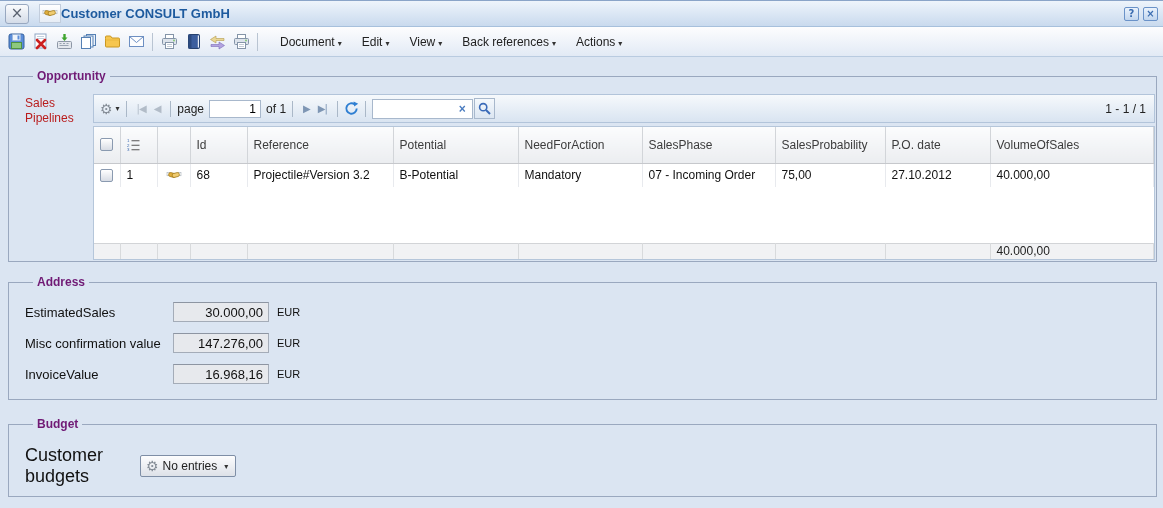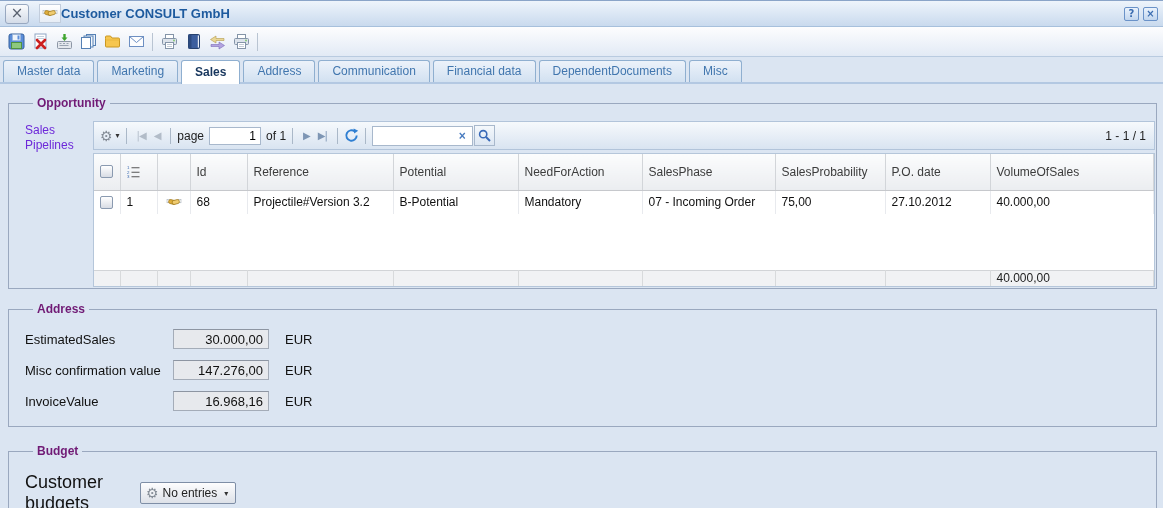--- a/index.html
+++ b/index.html
@@ -38,21 +38,21 @@
   .tab.active { background:#ffffff; color:#17365d; font-weight:bold; height:24px; line-height:22px; margin-bottom:-2px; }
 
   
   fieldset { border:1px solid #9aa8bf; margin:0 6px 0 8px; background:transparent; }
   legend { font-weight:bold; color:#701a75; font-size:12px; padding:0 4px; margin-left:8px; }
   .fs-opportunity { margin-top:12px; height:193px; padding:11px 1px 0 16px; }
   .fs-figures     { margin-top:13px; height:125px; padding:12px 0 0 16px; }
   .fs-budget      { margin-top:17px; height:80px;  padding:14px 0 0 16px; }
 
   .opp-row { display:flex; }
-  .opp-label { width:68px; padding-top:2px; line-height:15px; color:#6d28d9; }
+  .opp-label { width:68px; padding-top:2px; line-height:15px; color:#b91c1c; }
 
   
   .grid-area { flex:1; }
   .grid-toolbar { height:29px; border:1px solid #b2c4da; background:linear-gradient(#f6f9fc,#d9e4f1);
                   display:flex; align-items:center; padding:0 8px 0 6px; margin-bottom:3px; }
   .gt-sep { width:1px; height:16px; background:#aab8c8; margin:0 6px; }
   .gear { font-family:"DejaVu Sans",sans-serif; color:#848c96; font-size:14px; line-height:14px; }
   .nav { font-family:"DejaVu Sans",sans-serif; font-size:10px; letter-spacing:-1px; cursor:pointer; padding:0 4px; }
   .nav.disabled { color:#b2bcc8; }
   .nav.enabled { color:#7e96b4; }
@@ -78,21 +78,21 @@
   .ta-r { text-align:left; }
   .ta-c { text-align:center; }
   .cbx { width:13px; height:13px; border:1px solid #8a9ab0; border-radius:2px;
          background:linear-gradient(#ffffff,#d8dce4); margin:0 auto; cursor:pointer; }
 
   
   .fig-row { display:flex; align-items:center; height:22px; margin-bottom:9px; }
   .fig-label { width:148px; font-size:13px; color:#111; }
   .fig-input { width:96px; height:20px; background:#e7e9ed; border:1px solid #a4acb8; border-top-color:#8d95a2;
                text-align:right; padding-right:5px; font-size:13px; font-family:"Liberation Sans",sans-serif; color:#111; }
-  .fig-cur { margin-left:16px; font-size:13px; color:#111; }
+  .fig-cur { margin-left:8px; font-size:11px; color:#111; }
 
   
   .bud-row { display:flex; align-items:center; }
   .bud-label { width:115px; font-size:18px; color:#111; }
   .bud-btn { height:22px; border:1px solid #7e8ea6; border-radius:2px; background:linear-gradient(#fdfdfe,#dde1e8);
              display:flex; align-items:center; gap:4px; padding:0 7px 0 5px; cursor:pointer; }
   svg { display:block; }
 </style>
 </head>
 <body>
@@ -186,32 +186,29 @@
     <div class="tool-btn">
       <svg width="17" height="17" viewBox="0 0 17 17">
         <rect x="4.5" y="1.5" width="8" height="4" fill="#fff" stroke="#8494a8"></rect>
         <rect x="1.5" y="5.5" width="14" height="6" rx="1" fill="#dde3eb" stroke="#8494a8"></rect>
         <circle cx="13" cy="7.5" r="0.9" fill="#7bc36a"></circle>
         <rect x="4.5" y="9.5" width="8" height="6" fill="#fff" stroke="#8494a8"></rect>
         <path d="M6 11.5 h5 M6 13.5 h5" stroke="#c3cbd6"></path>
       </svg>
     </div>
     <div class="tool-sep"></div>
+    <div class="menubar">
+      <div class="menu-item"><span>Document</span><span class="caret">▾</span></div>
+      <div class="menu-item"><span>Edit</span><span class="caret">▾</span></div>
+      <div class="menu-item"><span>View</span><span class="caret">▾</span></div>
+      <div class="menu-item"><span>Back references</span><span class="caret">▾</span></div>
+      <div class="menu-item"><span>Actions</span><span class="caret">▾</span></div>
+    </div>
   </div>
 
-  <div class="tabbar">
-    <div class="tab">Master data</div>
-    <div class="tab">Marketing</div>
-    <div class="tab active">Sales</div>
-    <div class="tab">Address</div>
-    <div class="tab">Communication</div>
-    <div class="tab">Financial data</div>
-    <div class="tab">DependentDocuments</div>
-    <div class="tab">Misc</div>
-  </div>
 
   <fieldset class="fs-opportunity">
     <legend>Opportunity</legend>
     <div class="opp-row">
       <div class="opp-label">Sales Pipelines</div>
       <div class="grid-area">
 
         <div class="grid-toolbar">
           <span class="gear">⚙</span>
           <span class="caret">▾</span>

